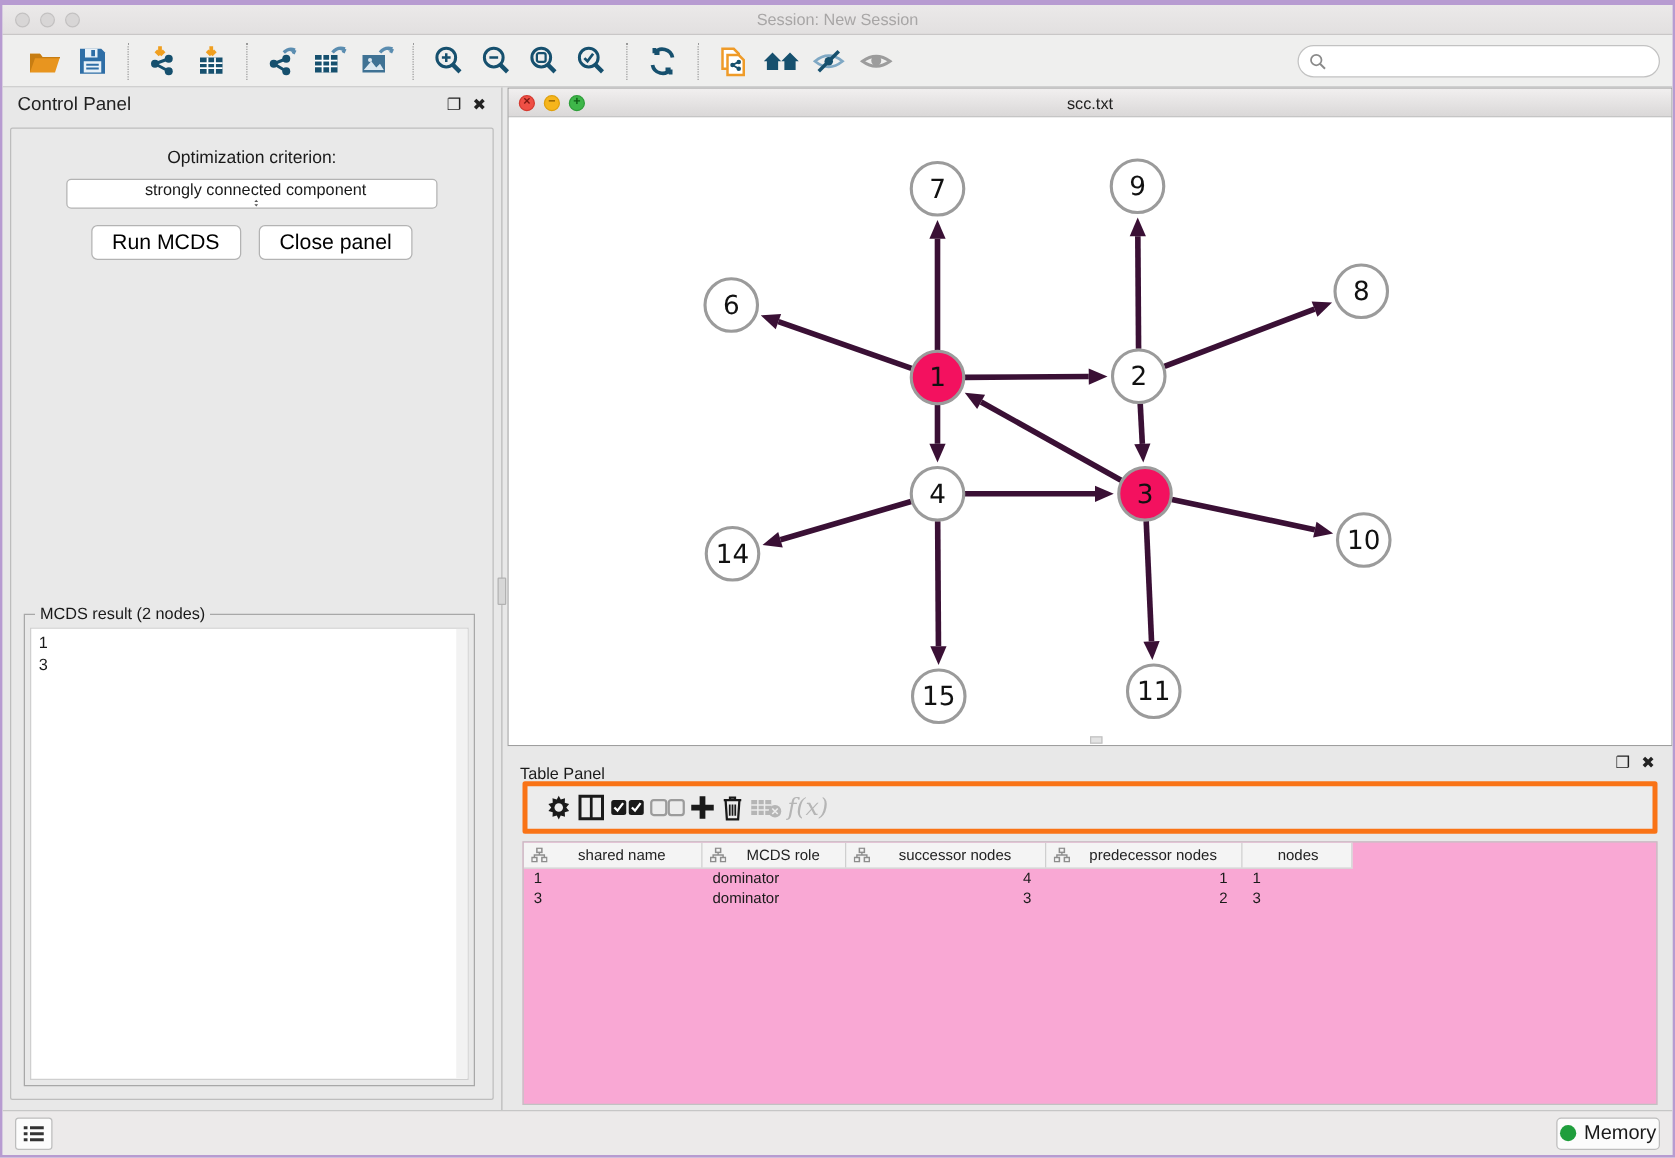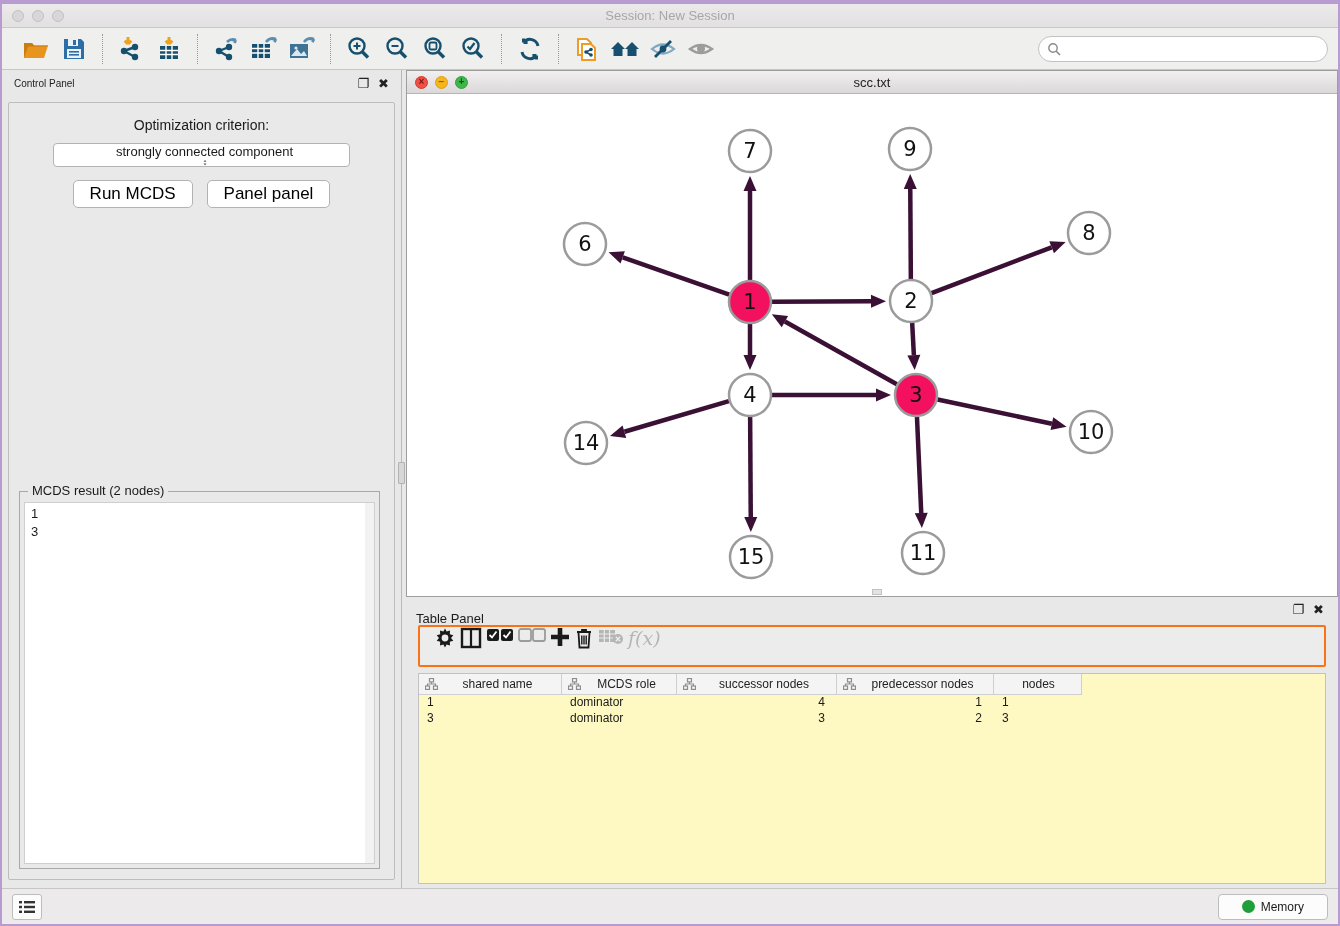--- a/index.html
+++ b/index.html
@@ -26,21 +26,21 @@
                display:flex; align-items:center; padding:0 8px; gap:5px; }
   .searchbox input { border:none; outline:none; flex:1; font-size:13px; background:transparent; font-family:inherit; }
 
   
   .main { flex:1; display:flex; min-height:0; }
 
   
   .control-panel { width:400px; flex:0 0 400px; background:#e8e8e8; border-right:1px solid #b9b9b9;
                    display:flex; flex-direction:column; position:relative; }
   .cp-header { height:26px; display:flex; align-items:center; padding:0 12px; }
-  .cp-header .cp-title { font-size:10px; color:#222; }
+  .cp-header .cp-title { font-size:15px; color:#222; }
   .panel-winbtns { margin-left:auto; display:flex; gap:9px; align-items:center; }
   .wb { font-size:13px; color:#222; line-height:1; cursor:pointer; }
   .seg-tabs { display:flex; justify-content:center; margin:4px 0 0 0; }
   .seg { display:flex; border:1px solid #b9b9b9; border-radius:5px; overflow:hidden; background:#fff; height:21px; }
   .seg .tab { padding:2px 14px; font-size:13px; background:#fff; color:#111; border-right:1px solid #c6c6c6;
               display:flex; align-items:center; cursor:pointer; }
   .seg .tab:last-child { border-right:none; }
   .seg .tab.selected { background:#dcdcdc; color:#b4b4b4; cursor:default; }
   .cp-body { flex:1; margin:6px 6px 8px 6px; border:1px solid #bdbdbd; border-radius:2px; background:#e9e9e9;
              display:flex; flex-direction:column; padding:14px 6px 10px 6px; min-height:0; }
@@ -75,41 +75,41 @@
   .ntl.green { background:#3eb649; border:1px solid #2f9e3a; color:#0d5c14; }
   .net-titlebar .title { position:absolute; left:0; right:0; text-align:center; font-size:13px; color:#222; }
   .net-canvas { flex:1; background:#fff; position:relative; }
   .net-canvas svg { display:block; }
   .h-splitter-handle { position:absolute; bottom:1px; left:50%; width:10px; height:6px; background:#e3e3e3;
                        border:1px solid #c2c2c2; }
 
   
   .table-panel { flex:1; display:flex; flex-direction:column; background:#e8e8e8; min-height:0; position:relative; }
   .tp-header { height:26px; display:flex; align-items:center; padding:16px 12px 0 10px; }
-  .tp-toolbar { margin:2px 12px 0 12px; height:42px; background:#ececec; border:2px solid #f97316; border-radius:2px;
-                display:flex; align-items:flex-start; gap:4px; padding:0 14px; }
+  .tp-toolbar { margin:2px 12px 0 12px; height:42px; background:#ececec; border:4px solid #f97316; border-radius:2px;
+                display:flex; align-items:center; gap:4px; padding:0 14px; }
   .tico { display:flex; align-items:center; justify-content:center; cursor:pointer; }
   .fx { font-family:"DejaVu Serif",serif; font-style:italic; font-size:19px; color:#b5b5b5; }
-  .tp-table-wrap { margin:6px 12px 4px 12px; flex:1; background:#fef9c3; border:1px solid #c2c2c2; overflow:hidden; min-height:0; }
+  .tp-table-wrap { margin:6px 12px 4px 12px; flex:1; background:#f9a8d4; border:1px solid #c2c2c2; overflow:hidden; min-height:0; }
   .tp-cols { display:flex; border-bottom:1px solid #d0d0d0; background:#f4f4f4; height:21px; width:663px; }
   .th-cell { display:flex; align-items:center; border-right:1px solid #cfcfcf; font-size:12px; color:#222; padding:0 4px 0 6px; }
   .th-cell .th-label { flex:1; text-align:center; }
   .tp-row { display:flex; height:16px; font-size:12px; width:663px; }
   .td-cell { padding:0 12px 0 8px; overflow:hidden; white-space:nowrap; }
   .td-cell.right { text-align:right; }
   .tp-tabs-row { height:30px; display:flex; justify-content:center; align-items:center; flex:0 0 auto; }
   .tp-winbtns { position:absolute; top:6px; right:14px; display:flex; gap:9px; }
 
   
   .statusbar { height:36px; flex:0 0 auto; background:#eceaea; border-top:1px solid #c6c6c6;
                display:flex; align-items:center; padding:0 10px; }
   .icon-btn { width:30px; height:26px; background:#fcfcfc; border:1px solid #bdbdbd; border-radius:3px;
               display:flex; align-items:center; justify-content:center; cursor:pointer; }
   .memory-btn { margin-left:auto; height:26px; background:#fcfcfc; border:1px solid #bdbdbd; border-radius:4px;
-                display:flex; align-items:center; gap:6px; padding:0 23px; font-size:12px; cursor:pointer; }
+                display:flex; align-items:center; gap:6px; padding:0 2px; font-size:16px; cursor:pointer; }
   .mem-dot { width:13px; height:13px; border-radius:50%; background:#1f9e3c; }
 </style>
 </head>
 <body>
 
 <div class="window">
 
   <div class="titlebar">
     <div class="traffic">
       <div class="tl"></div>
@@ -281,21 +281,21 @@
         <div class="opt-label">Optimization criterion:</div>
         <div class="dropdown">
           <span class="dd-value">strongly connected component</span>
           <svg width="12" height="16" viewBox="0 0 12 16">
             <path d="M6 2 L9.5 6 H2.5 Z" fill="#555"></path>
             <path d="M6 14 L9.5 10 H2.5 Z" fill="#555"></path>
           </svg>
         </div>
         <div class="btn-row">
           <button class="mac-btn">Run MCDS</button>
-          <button class="mac-btn">Panel panel</button>
+          <button class="mac-btn">Close panel</button>
         </div>
         <div class="result-group">
           <span class="result-legend">MCDS result (2 nodes)</span>
           <div class="result-text" id="result-text">
             <div>1</div>
               <div>3</div>
               <div class="scroll-hint"></div>
           </div>
         </div>
       </div>

